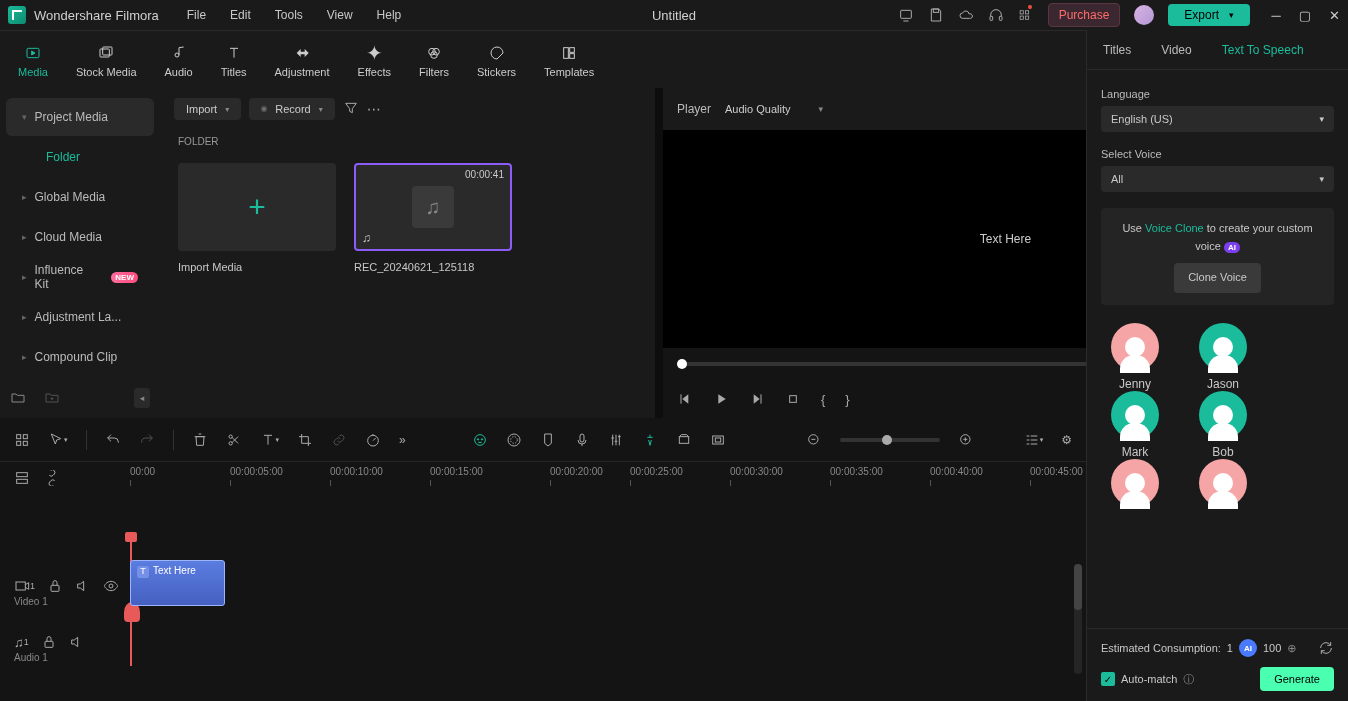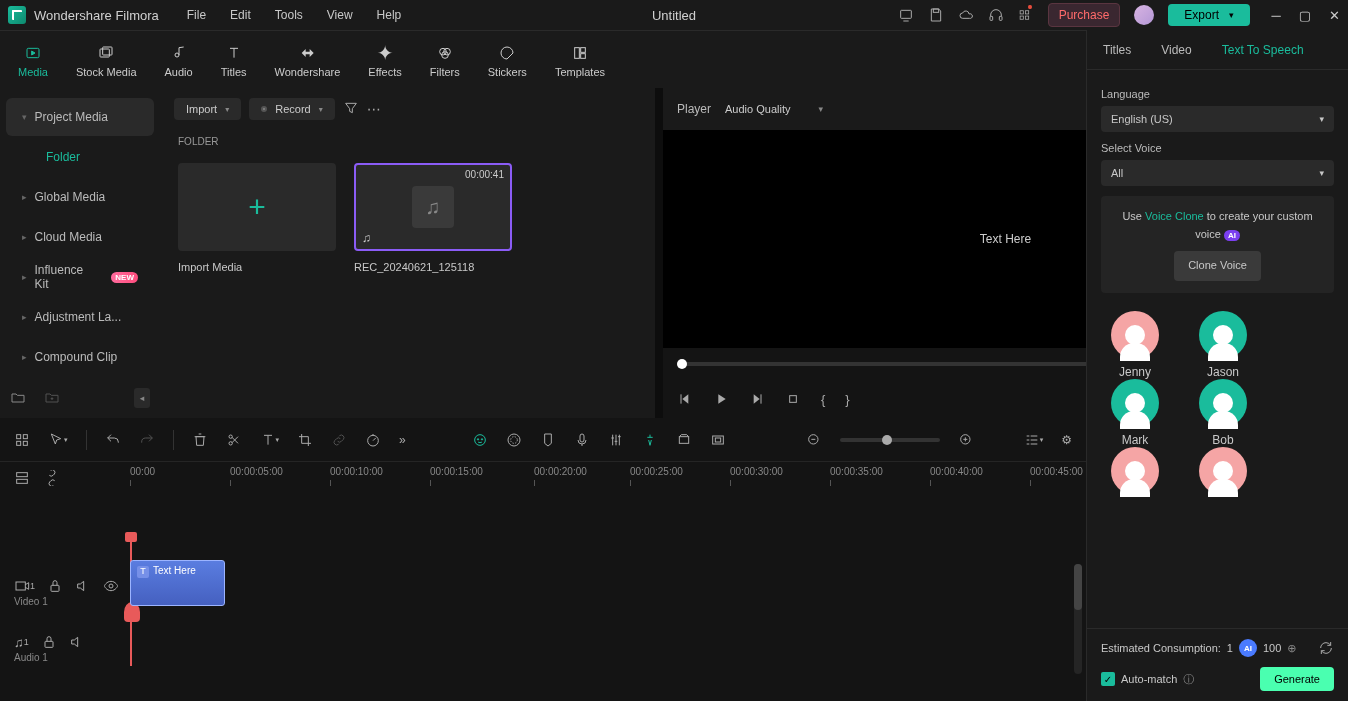--- a/index.html
+++ b/index.html
@@ -65,21 +65,21 @@
 .scrub-head{width:10px;height:10px;background:#fff;border-radius:50%;position:absolute;left:0;top:-3px;}
 .time{font-size:11px;color:#ccc;}
 .player-ctrl{height:38px;display:flex;align-items:center;padding:0 14px;gap:20px;color:#aaa;font-size:13px;background:#141414;}
 .player-ctrl .spacer{flex:1;}
 
 .rpanel{width:262px;background:#1a1a1a;position:absolute;right:0;top:30px;bottom:0;border-left:1px solid #2a2a2a;display:flex;flex-direction:column;}
 .rtabs{height:40px;display:flex;align-items:center;padding:0 16px;gap:30px;font-size:12px;color:#bbb;border-bottom:1px solid #2a2a2a;}
 .rtabs .act{color:#1abc9c;}
 .rbody{padding:12px 14px;flex:1;overflow:hidden;}
 .field-label{font-size:11px;color:#bbb;margin:6px 0;}
-.field-dd{background:#2a2a2a;padding:7px 10px;border-radius:4px;font-size:11px;display:flex;justify-content:space-between;align-items:center;margin-bottom:10px;}
+.field-dd{background:#2a2a2a;padding:7px 10px;border-radius:4px;font-size:11px;display:flex;justify-content:space-between;align-items:center;margin-bottom:16px;}
 .vc-box{background:#242424;padding:12px;border-radius:4px;font-size:11px;text-align:center;line-height:1.6;margin-bottom:10px;}
 .vc-box .link{color:#1abc9c;}
 .ai-badge{background:#7b3ff0;color:#fff;font-size:8px;padding:1px 4px;border-radius:6px;font-weight:bold;}
 .clone-btn{background:#3a3a3a;padding:6px 14px;border-radius:4px;display:inline-block;margin-top:8px;cursor:pointer;}
 .voices{display:flex;flex-wrap:wrap;gap:0 40px;padding:8px 10px;}
 .voice{display:flex;flex-direction:column;align-items:center;gap:6px;cursor:pointer;}
 .vavatar{width:48px;height:48px;border-radius:50%;display:flex;align-items:center;justify-content:center;}
 .vavatar.f{background:#f5a5a5;}
 .vavatar.m{background:#1abc9c;}
 .vhead{width:20px;height:20px;background:#fff;border-radius:50%;position:relative;}
@@ -217,21 +217,21 @@
         </svg>
       </span>
       <span>Titles</span>
     </div>
   <div class="nav-item">
       <span class="nav-icon">
         <svg viewBox="0 0 24 24">
           <path d="M4 12l6-6v4h6V6l6 6-6 6v-4h-6v4z" fill="currentColor" stroke="none"></path>
         </svg>
       </span>
-      <span>Wondershare</span>
+      <span>Adjustment</span>
     </div>
   <div class="nav-item">
       <span class="nav-icon">✦</span>
       <span>Effects</span>
     </div>
   <div class="nav-item">
       <span class="nav-icon">
         <svg viewBox="0 0 24 24">
           <circle cx="9" cy="10" r="5"></circle>
           <circle cx="15" cy="10" r="5"></circle>
@@ -658,21 +658,21 @@
           <svg viewBox="0 0 24 24">
             <path d="M8 8a4 4 0 005.6 0l2-2a4 4 0 00-5.6-5.6M16 16a4 4 0 00-5.6 0l-2 2a4 4 0 005.6 5.6"></path>
           </svg>
         </span>
     </div>
     <div class="ruler">
       <span class="tick" style="left:0">00:00</span>
       <span class="tick" style="left:100px">00:00:05:00</span>
       <span class="tick" style="left:200px">00:00:10:00</span>
       <span class="tick" style="left:300px">00:00:15:00</span>
-      <span class="tick" style="left:404px">00:00:20:00</span>
+      <span class="tick" style="left:420px">00:00:20:00</span>
       <span class="tick" style="left:500px">00:00:25:00</span>
       <span class="tick" style="left:600px">00:00:30:00</span>
       <span class="tick" style="left:700px">00:00:35:00</span>
       <span class="tick" style="left:800px">00:00:40:00</span>
       <span class="tick" style="left:900px">00:00:45:00</span>
     </div>
   </div>
 
   <div class="tl-track-area">
     <div class="playhead"></div>

